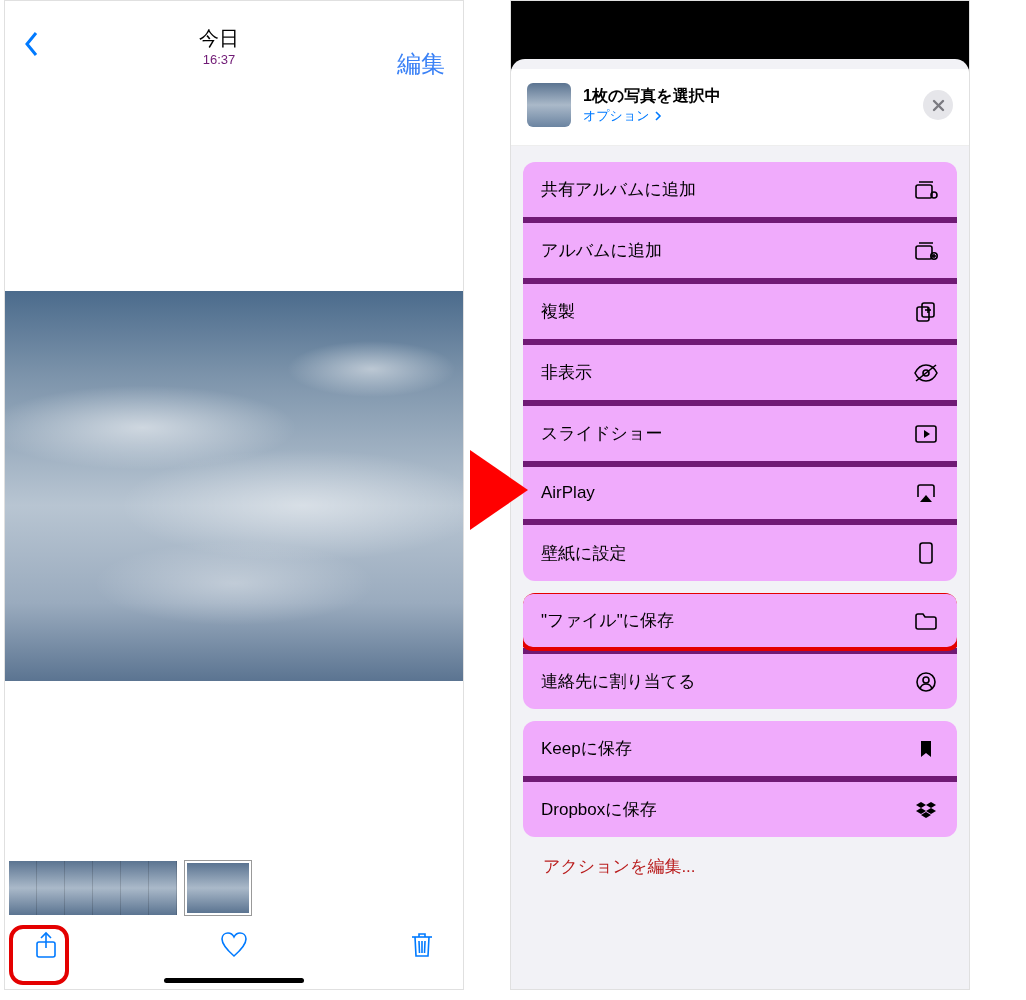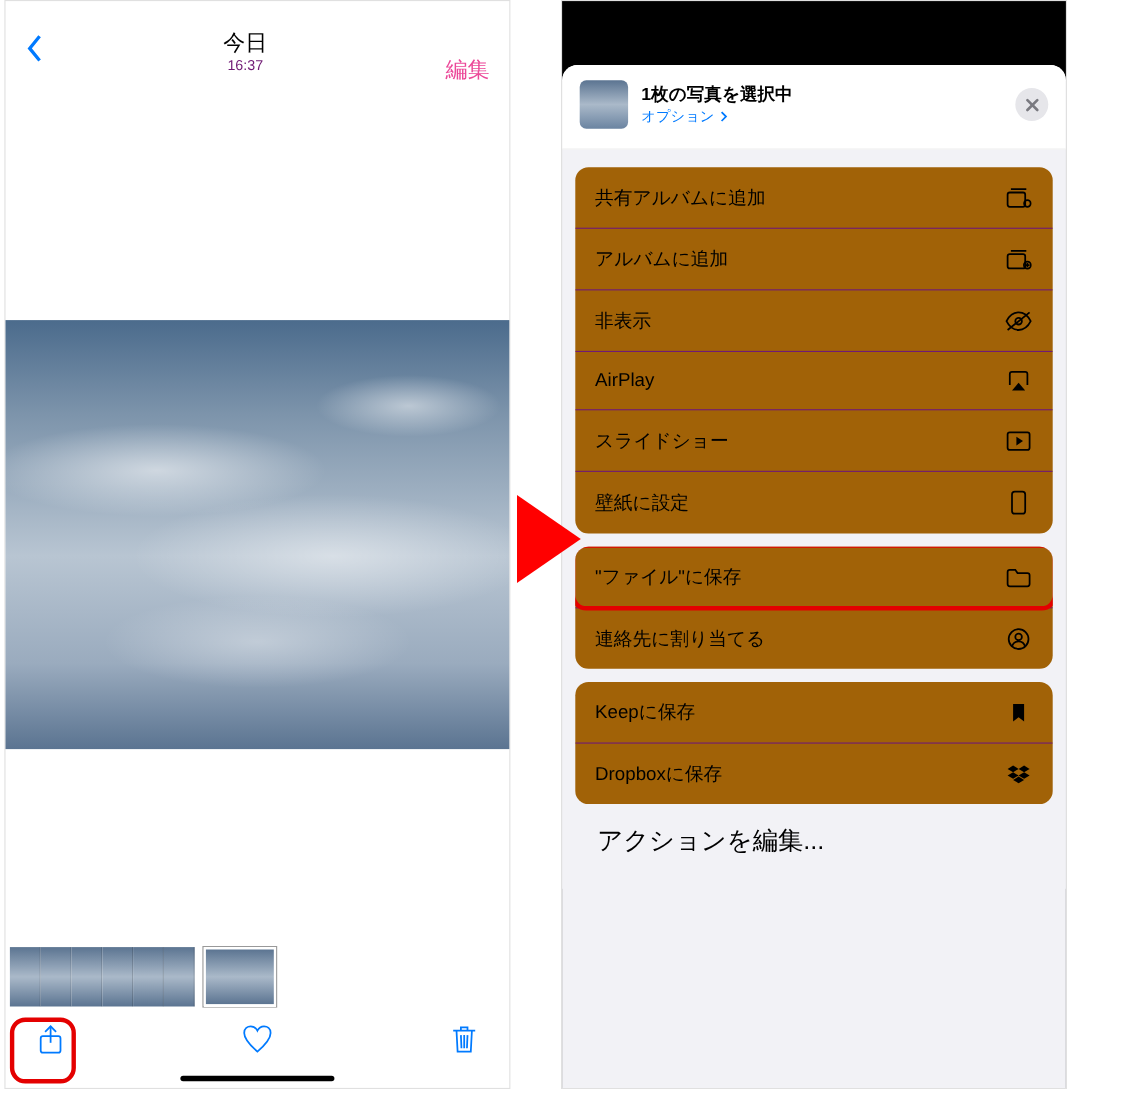--- a/index.html
+++ b/index.html
@@ -26,21 +26,21 @@
     height: 90px;
     display: flex;
     align-items: center;
     justify-content: space-between;
     padding: 0 18px;
   }
   .nav .back svg { width: 18px; height: 28px; }
   .nav .title-col { text-align: center; }
   .nav .title-col .t1 { font-size: 20px; font-weight: 500; }
   .nav .title-col .t2 { font-size: 13px; color: #701a75; }
-  .nav .edit { color: #ec4899; font-size: 20px; margin-top: 35px; }
+  .nav .edit { color: #3b82f6; font-size: 24px; margin-top: 35px; }
 
   .photo-wrap {
     margin-top: 200px;
     height: 390px;
     background: linear-gradient(180deg,#4b6b8c 0%,#7d94ab 22%,#b8c5d2 55%,#9aabbe 80%,#5b7491 100%);
     position: relative;
     overflow:hidden;
   }
   .photo-wrap::after{
     content:"";position:absolute;inset:0;
@@ -109,59 +109,60 @@
     top: 58px; left: 0; right: 0; bottom: 0;
     background: #f2f2f6;
     border-radius: 14px 14px 0 0;
     overflow: hidden;
   }
   .sheet-head {
     display: flex; align-items: center; gap: 12px;
     padding: 14px 16px 18px;
     background:#fff;
     border-bottom:1px solid #eee;
+    margin-top:10px;
   }
   .sheet-head .thimg{
     width:44px;height:44px;border-radius:6px;
     background: linear-gradient(180deg,#5b7491,#aab9c9,#6b84a1);
   }
   .sheet-head .txts { flex:1; }
   .sheet-head .l1 { font-size: 16px; font-weight: 600; }
   .sheet-head .l2 { font-size: 13px; color: #007aff; display:flex;align-items:center;gap:4px;}
   .close-btn{
     width:30px;height:30px;border-radius:50%;
     background:#e6e6ea;display:flex;align-items:center;justify-content:center;
   }
   .close-btn svg{width:13px;height:13px;}
 
   .sheet-body { padding: 4px 12px 20px; background:#f2f2f6;}
   .group {
-    background:#a16207;
+    background:#f0abfc;
     border-radius: 12px;
     margin-top: 12px;
     overflow:hidden;
   }
   .row {
     display:flex;align-items:center;justify-content:space-between;
     padding: 16px 18px;
     font-size: 17px;
-    border-top:1px solid #701a75;
+    border-top:6px solid #701a75;
   }
   .row:first-child{border-top:none;}
   .row .ico{width:26px;display:flex;justify-content:center;}
   .row.hl-row{
     position:relative;
   }
   .hl-row-border{
     position:absolute;inset:-3px -4px;
     border:4px solid #e40000;border-radius:14px;
     pointer-events:none;
   }
   .edit-actions{
-    color:#000000;font-size:23px;
+    color:#b91c1c;font-size:17px;
     padding: 18px 20px 8px;
   }
 
   
   .ic { stroke:#000; stroke-width:1.6; fill:none; }
 </style>
 </head>
 <body>
 
 <div class="stage">
@@ -260,44 +261,55 @@
                 <svg width="24" height="22" viewBox="0 0 24 22">
                   <rect class="ic" x="2" y="6" width="16" height="13" rx="2"></rect>
                   <line class="ic" x1="5" y1="3" x2="19" y2="3"></line>
                   <circle class="ic" cx="20" cy="16" r="3.2"></circle>
                   <line class="ic" x1="20" y1="14" x2="20" y2="18"></line>
                   <line class="ic" x1="18" y1="16" x2="22" y2="16"></line>
                 </svg>
               </span>
             </div>
             <div class="row">
+              <span>複製</span>
+              <span class="ico">
+                <svg width="22" height="22" viewBox="0 0 22 22">
+                  <rect class="ic" x="2" y="6" width="12" height="14" rx="2"></rect>
+                  <rect class="ic" x="7" y="2" width="12" height="14" rx="2"></rect>
+                  <line class="ic" x1="13" y1="6" x2="13" y2="12"></line>
+                  <line class="ic" x1="10" y1="9" x2="16" y2="9"></line>
+                </svg>
+              </span>
+            </div>
+            <div class="row">
               <span>非表示</span>
               <span class="ico">
                 <svg width="26" height="20" viewBox="0 0 26 20">
                   <path class="ic" d="M2 10 C5 4 9 2 13 2 C17 2 21 4 24 10 C21 16 17 18 13 18 C9 18 5 16 2 10 Z"></path>
                   <circle class="ic" cx="13" cy="10" r="3"></circle>
                   <line class="ic" x1="3" y1="18" x2="23" y2="2"></line>
                 </svg>
               </span>
             </div>
             <div class="row">
+              <span>スライドショー</span>
+              <span class="ico">
+                <svg width="24" height="20" viewBox="0 0 24 20">
+                  <rect class="ic" x="2" y="2" width="20" height="16" rx="2"></rect>
+                  <polygon points="10,6 16,10 10,14" fill="#000"></polygon>
+                </svg>
+              </span>
+            </div>
+            <div class="row">
               <span>AirPlay</span>
               <span class="ico">
                 <svg width="24" height="20" viewBox="0 0 24 20">
                   <path class="ic" d="M4 14 L4 4 C4 3 5 2 6 2 L18 2 C19 2 20 3 20 4 L20 14"></path>
                   <polygon points="12,12 18,19 6,19" fill="#000"></polygon>
-                </svg>
-              </span>
-            </div>
-            <div class="row">
-              <span>スライドショー</span>
-              <span class="ico">
-                <svg width="24" height="20" viewBox="0 0 24 20">
-                  <rect class="ic" x="2" y="2" width="20" height="16" rx="2"></rect>
-                  <polygon points="10,6 16,10 10,14" fill="#000"></polygon>
                 </svg>
               </span>
             </div>
             <div class="row">
               <span>壁紙に設定</span>
               <span class="ico">
                 <svg width="16" height="24" viewBox="0 0 16 24">
                   <rect class="ic" x="2" y="2" width="12" height="20" rx="2.5"></rect>
                 </svg>
               </span>

